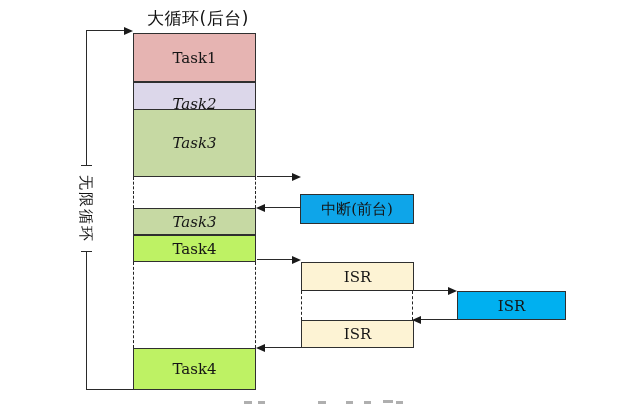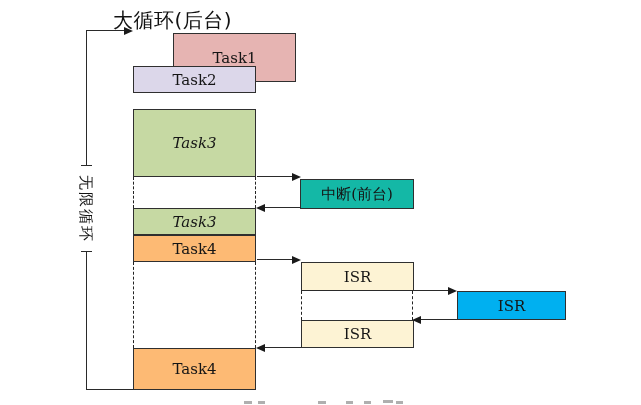--- a/index.html
+++ b/index.html
@@ -25,33 +25,33 @@
   .box {
     position:absolute;
     border:1.4px solid #2f2f2f;
     display:flex; align-items:center; justify-content:center;
     font-family:"DejaVu Serif","Liberation Serif",serif;
     font-size:15px; color:#151515;
   }
   .task1 { background:#e6b4b2; }
   .task2 { background:#dcd7ea; }
   .task3 { background:#c6d9a3;font-style:italic; }
-  .task4 { background:#fdba74;text-align:right; }
-  .purple { background:#14b8a6; }
+  .task4 { background:#bef264;text-align:right; }
+  .purple { background:#0ea5e9;margin-top:15px; }
   .cream  { background:#fdf3d4; }
   .blue   { background:#00b0f0; }
   .gapcol {
     position:absolute;
     border-left:1.4px dashed #222; border-right:1.4px dashed #222;
     background:#ffffff;
   }
   
   .diagram-title {
-    position:absolute; 
-    font-size:20px; color:#111;
+    position:absolute; text-align:center;
+    font-size:17px; color:#111;
     font-family:"DejaVu Sans","Liberation Sans",sans-serif;
     letter-spacing:0.5px;
   }
   .nested-title {
     position:absolute; text-align:center;
     font-size:15px; color:#111;
     font-family:"DejaVu Sans","Liberation Sans",sans-serif;
   }
   .loop-label {
     position:absolute; text-align:center;
@@ -72,22 +72,22 @@
 
   <div class="hline" style="left:87px; top:30px; width:39px;"></div>
   <div class="ah-right" style="left:124px; top:27px;"></div>
   <div class="vline" style="left:86px; top:30px; height:136px;"></div>
   <div class="vline" style="left:86px; top:252px; height:138px;"></div>
   <div class="hline" style="left:81px; top:165px; width:11px;"></div>
   <div class="hline" style="left:81px; top:251px; width:11px;"></div>
   <div class="hline" style="left:87px; top:389px; width:47px;"></div>
   <div class="loop-label" style="left:45px; top:201px; width:84px; height:16px;">无限循环</div>
 
-  <div class="box task1" style="left:133px; top:33px;  width:123px; height:49px;margin-left:40px;">Task1</div>
-  <div class="box task2" style="left:133px; top:66px;  width:123px; height:27px;">Task2</div>
+  <div class="box task1" style="left:133px; top:33px;  width:123px; height:49px;">Task1</div>
+  <div class="box task2" style="left:133px; top:82px;  width:123px; height:44px;font-style:italic;">Task2</div>
   <div class="box task3" style="left:133px; top:109px; width:123px; height:68px;">Task3</div>
   <div class="gapcol" style="left:133px; top:177px; width:123px; height:31px;"></div>
   <div class="box task3" style="left:133px; top:208px; width:123px; height:27px;">Task3</div>
   <div class="box task4" style="left:133px; top:235px; width:123px; height:27px;">Task4</div>
   <div class="gapcol" style="left:133px; top:262px; width:123px; height:86px;"></div>
   <div class="box task4" style="left:133px; top:348px; width:123px; height:42px;">Task4</div>
 
   <div class="box purple" style="left:300px; top:179px; width:114px; height:30px;">中断(前台)</div>
 
   <div class="box cream" style="left:301px; top:262px; width:113px; height:29px;">ISR</div>

